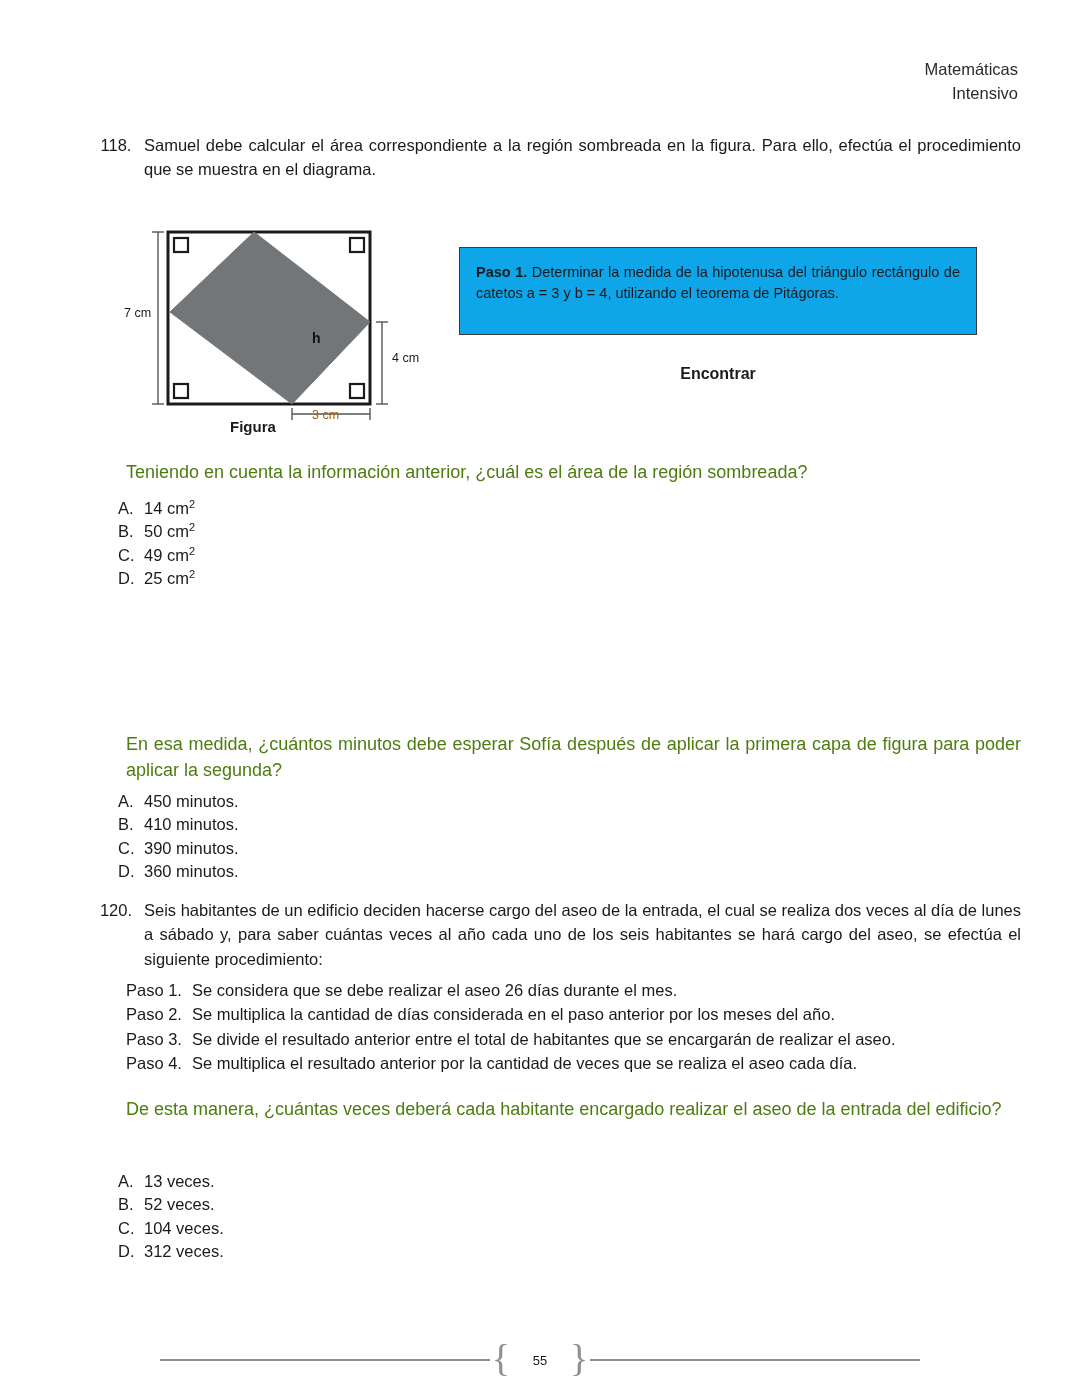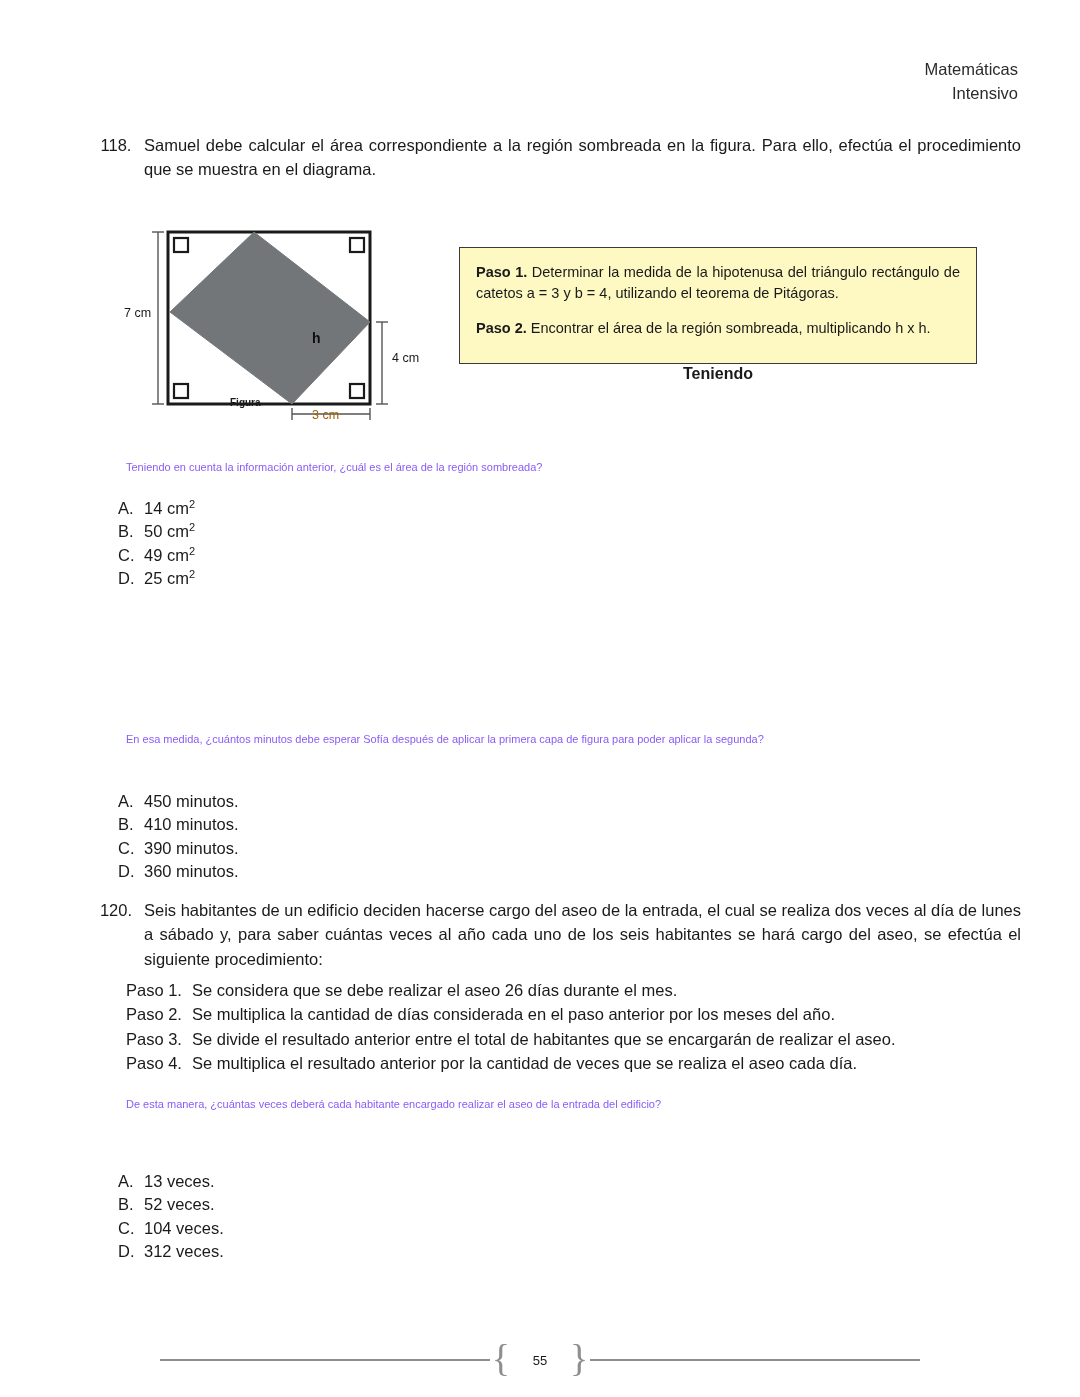--- a/index.html
+++ b/index.html
@@ -44,24 +44,24 @@
     color: #1a1a1a;
   }
   .qbody {
     margin-left: 48px;
     font-size: 16.5px;
     line-height: 1.47;
     text-align: justify;
     color: #1a1a1a;
   }
   .para {
-    font-size: 11px;
+    font-size: 18px;
     line-height: 1.47;
     text-align: justify;
-    color: #8b5cf6;
+    color: #4d7c0f;
   }
   .para.left { text-align: left; }
 
   
   .options { position: absolute; }
   .opt {
     display: flex;
     font-size: 16.5px;
     line-height: 1.42;
     color: #1a1a1a;
@@ -77,36 +77,36 @@
   .figure-wrap {
     position: absolute;
     left: 130px;
     top: 218px;
     width: 300px;
     height: 215px;
   }
   .fig-caption {
     position: absolute;
     left: 100px;
-    top: 179px;
-    font-size: 10px;
+    top: 200px;
+    font-size: 15px;
     font-weight: bold;
     color: #1a1a1a;
   }
 
   
   .diagram-box {
     position: absolute;
     left: 459px;
     top: 247px;
     width: 518px;
     box-sizing: border-box;
     border: 1.5px solid #3a3a3a;
-    padding: 14px 16px 24px 16px;
-    background: #fef9c3;
+    padding: 14px 16px 31px 16px;
+    background: #0ea5e9;
   }
   .diagram-step {
     font-size: 14.5px;
     line-height: 1.42;
     text-align: justify;
     color: #1a1a1a;
   }
   .diagram-step + .diagram-step { margin-top: 15px; }
   .diagram-step b { font-weight: bold; }
   .diagram-label {
@@ -201,25 +201,22 @@
     <div style="position:absolute; left:182px; top:190px; font-size:12.5px; color:#a16207;">3 cm</div>
     <div style="position:absolute; left:182px; top:112px; font-size:14px; font-weight:bold; color:#0d0d0d;">h</div>
 
     <div class="fig-caption">Figura</div>
   </div>
 
   <div class="diagram-box">
     <div class="diagram-step">
       <b>Paso 1.</b><span> Determinar la medida de la hipotenusa del triángulo rectángulo de catetos a = 3 y b = 4, utilizando el teorema de Pitágoras.</span>
     </div>
-    <div class="diagram-step">
-      <b>Paso 2.</b><span> Encontrar el área de la región sombreada, multiplicando h x h.</span>
-    </div>
-  </div>
-  <div class="diagram-label">Teniendo</div>
+  </div>
+  <div class="diagram-label">Encontrar</div>
 
   <div class="para left" style="position:absolute; left:126px; top:459px; width:895px;">Teniendo en cuenta la información anterior, ¿cuál es el área de la región sombreada?</div>
 
   <div class="options" style="left:118px; top:497px;">
     <div class="opt">
       <span class="opt-letter">A.</span>
       <span class="opt-text"><span>14</span> <span>cm</span><sup class="sq">2</sup></span>
     </div>
     <div class="opt">
       <span class="opt-letter">B.</span>

